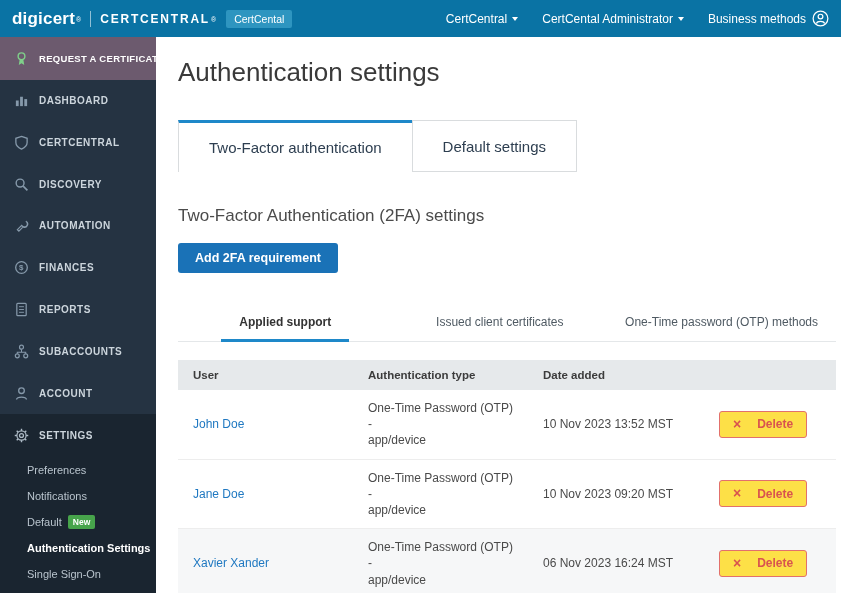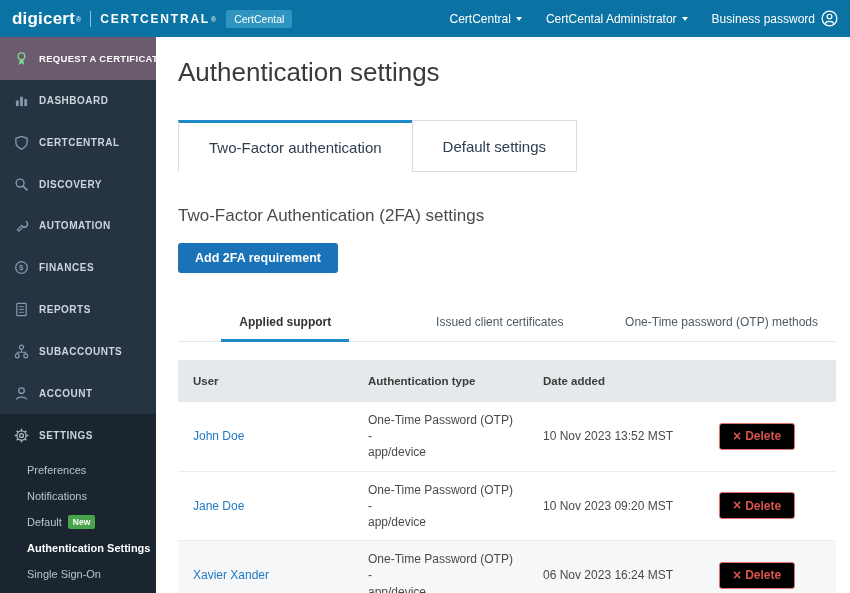--- a/index.html
+++ b/index.html
@@ -8,21 +8,21 @@
     --link-blue:#1f78c1; --danger-red:#d9534f; --success-green:#47a44b;
     --enterprise-badge-blue:#2e95c0;
   }
   *{box-sizing:border-box;margin:0;padding:0;}
   body{
     width:850px;height:593px;overflow:hidden;position:relative;background:#fff;
     font-family:"Liberation Sans","DejaVu Sans",sans-serif;
   }
   
   .topbar{
-    position:absolute;top:0;left:0;right:0;height:37px;background:var(--header-blue);
+    position:absolute;top:0;left:0;right:9px;height:37px;background:var(--header-blue);
     display:flex;justify-content:space-between;padding:12px 12px;color:#fff;
   }
   .brand{display:flex;align-items:center;}
   .logo{font-size:17px;font-weight:bold;letter-spacing:.2px;cursor:pointer;}
   .reg{font-size:7px;vertical-align:top;position:relative;top:1px;margin-left:1px;}
   .brand-divider{width:1px;height:16px;background:rgba(255,255,255,.55);margin:0 9px;}
   .brandname{font-size:12px;font-weight:600;letter-spacing:1.8px;}
   .ent-badge{
     background:var(--enterprise-badge-blue);font-size:10.5px;padding:3px 8px;border-radius:2px;
     margin-left:10px;color:#fff;
@@ -75,34 +75,34 @@
   }
   .subtabs{display:flex;width:658px;margin-top:33px;border-bottom:1px solid #e4e7e9;}
   .subtab{flex:1;display:flex;justify-content:center;font-size:12px;color:#4f5a63;cursor:pointer;}
   .subtab > span{padding:9px 18px 10px;border-bottom:3px solid transparent;margin-bottom:-1px;white-space:nowrap;}
   .subtab.active{color:#333;font-weight:bold;}
   .subtab.active > span{border-bottom-color:var(--accent-blue);}
   
   table.auth-table{width:658px;border-collapse:collapse;margin-top:18px;}
   .auth-table th{
     background:#e6e9eb;text-align:left;font-size:11.5px;color:#3c3c3c;
-    padding:15px 15px;font-weight:bold;
+    padding:9px 15px;font-weight:bold;
   }
   .auth-table td{
     padding:10px 15px;font-size:12px;color:#4a4a4a;vertical-align:middle;
     border-bottom:1px solid #ededed;
   }
   .auth-table tr.alt td{background:#f6f7f8;}
   .auth-table .col-user{width:175px;}
   .auth-table .col-auth{width:175px;}
   .auth-table .col-date{width:176px;}
   .user-link{color:var(--link-blue);cursor:pointer;text-decoration:none;}
   .auth-line{line-height:1.35;}
   .delete-btn{
-    display:inline-flex;align-items:center;gap:4px;background:#000000;border:1px solid #e2706c;
+    display:inline-flex;align-items:center;gap:16px;background:#fde047;border:1px solid #e2706c;
     color:var(--danger-red);font-size:12px;font-weight:bold;padding:5px 13px;border-radius:3px;
     cursor:pointer;font-family:"Liberation Sans","DejaVu Sans",sans-serif;white-space:nowrap;
   }
   .x-icon::before{content:"×";font-size:14px;font-weight:bold;line-height:1;}
 </style>
 </head>
 <body>
 
 <header class="topbar">
   <div class="brand">
@@ -116,21 +116,21 @@
   <nav class="topnav">
     <span class="topnav-item">
       <span>CertCentral</span>
       <span class="caret"></span>
     </span>
     <span class="topnav-item">
       <span>CertCental Administrator</span>
       <span class="caret"></span>
     </span>
     <span class="topnav-item">
-      <span>Business password</span>
+      <span>Business methods</span>
       <svg width="17" height="17" viewBox="0 0 18 18">
         <circle cx="9" cy="9" r="7.8" fill="none" stroke="#fff" stroke-width="1.3"></circle>
         <circle cx="9" cy="7" r="2.5" fill="none" stroke="#fff" stroke-width="1.3"></circle>
         <path d="M4.6 14.3 C5.6 11.4 12.4 11.4 13.4 14.3" fill="none" stroke="#fff" stroke-width="1.3"></path>
       </svg>
     </span>
   </nav>
 </header>
 
 <aside class="sidebar">

